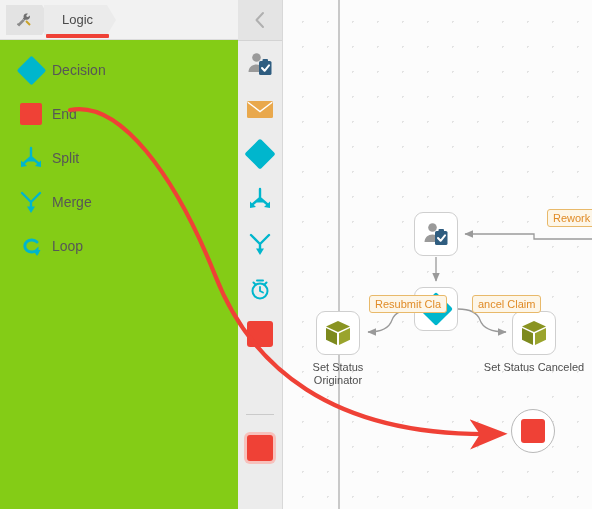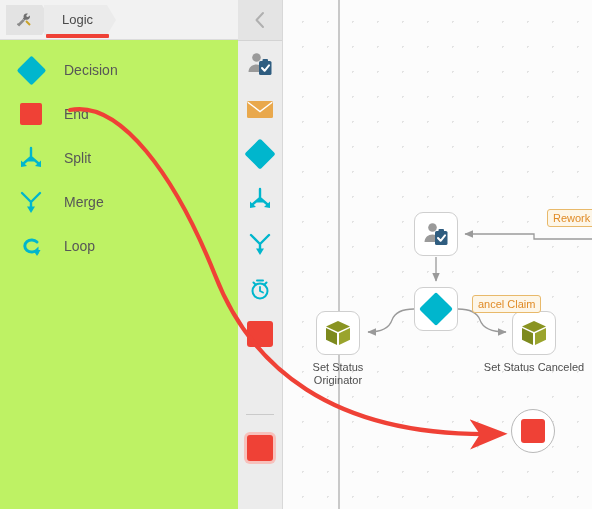--- a/index.html
+++ b/index.html
@@ -14,21 +14,21 @@
     position: relative;
     width: 592px; height: 509px;
     overflow: hidden;
     background: #fcfcfc;
   }
 
   
   .palette {
     position: absolute; left: 0; top: 0;
     width: 270px; height: 509px;
-    background: #bef264;
+    background: #84cc16;
     border-right: 1px solid #dcdcdc;
   }
   .palette-header {
     position: relative;
     height: 40px;
     background: #f2f2f2;
     border-bottom: 1px solid #dcdcdc;
     display: flex; align-items: center;
   }
   .crumb-tool {
@@ -82,21 +82,21 @@
     display: flex; align-items: center;
     padding-left: 14px;
     cursor: pointer;
   }
   .palette-item .pi-icon {
     width: 34px; height: 34px;
     display: flex; align-items: center; justify-content: center;
     flex: 0 0 34px;
   }
   .palette-item .pi-label {
-    margin-left: 16px;
+    margin-left: 4px;
     font-size: 14px;
     color: #575757;
   }
 
   
   .sq-red {
     width: 22px; height: 22px;
     background: #ef4136;
     border-radius: 2px;
   }
@@ -397,20 +397,21 @@
       </svg>
     </div>
     <div class="node-label" style="left:180px; top:361px;">Set Status Canceled</div>
 
     <div class="end-node" style="left:227px; top:409px;">
       <span class="sq-red"></span>
     </div>
 
     <div class="edge-label" style="left:237px; top:209px;">Rework</div>
     <div class="edge-label" style="left:288px; top:209px;">Cla</div>
+    <div class="edge-label" style="left:59px; top:295px;">Resubmit Cla</div>
     <div class="edge-label" style="left:162px; top:295px;">ancel Claim</div>
   </div>
 
   <svg class="annot">
     <defs>
       <marker id="redhead" markerWidth="10" markerHeight="10" refX="6" refY="4" orient="auto">
         <path d="M0,0.4 L9,4 L0,7.6 L2.4,4 z" fill="#ef4136"></path>
       </marker>
     </defs>
     <path d="M70,110 C120,100 175,175 215,275 C250,365 330,437 495,434" stroke="#ef4136" stroke-width="4.2" fill="none" stroke-linecap="round" marker-end="url(#redhead)"></path>

